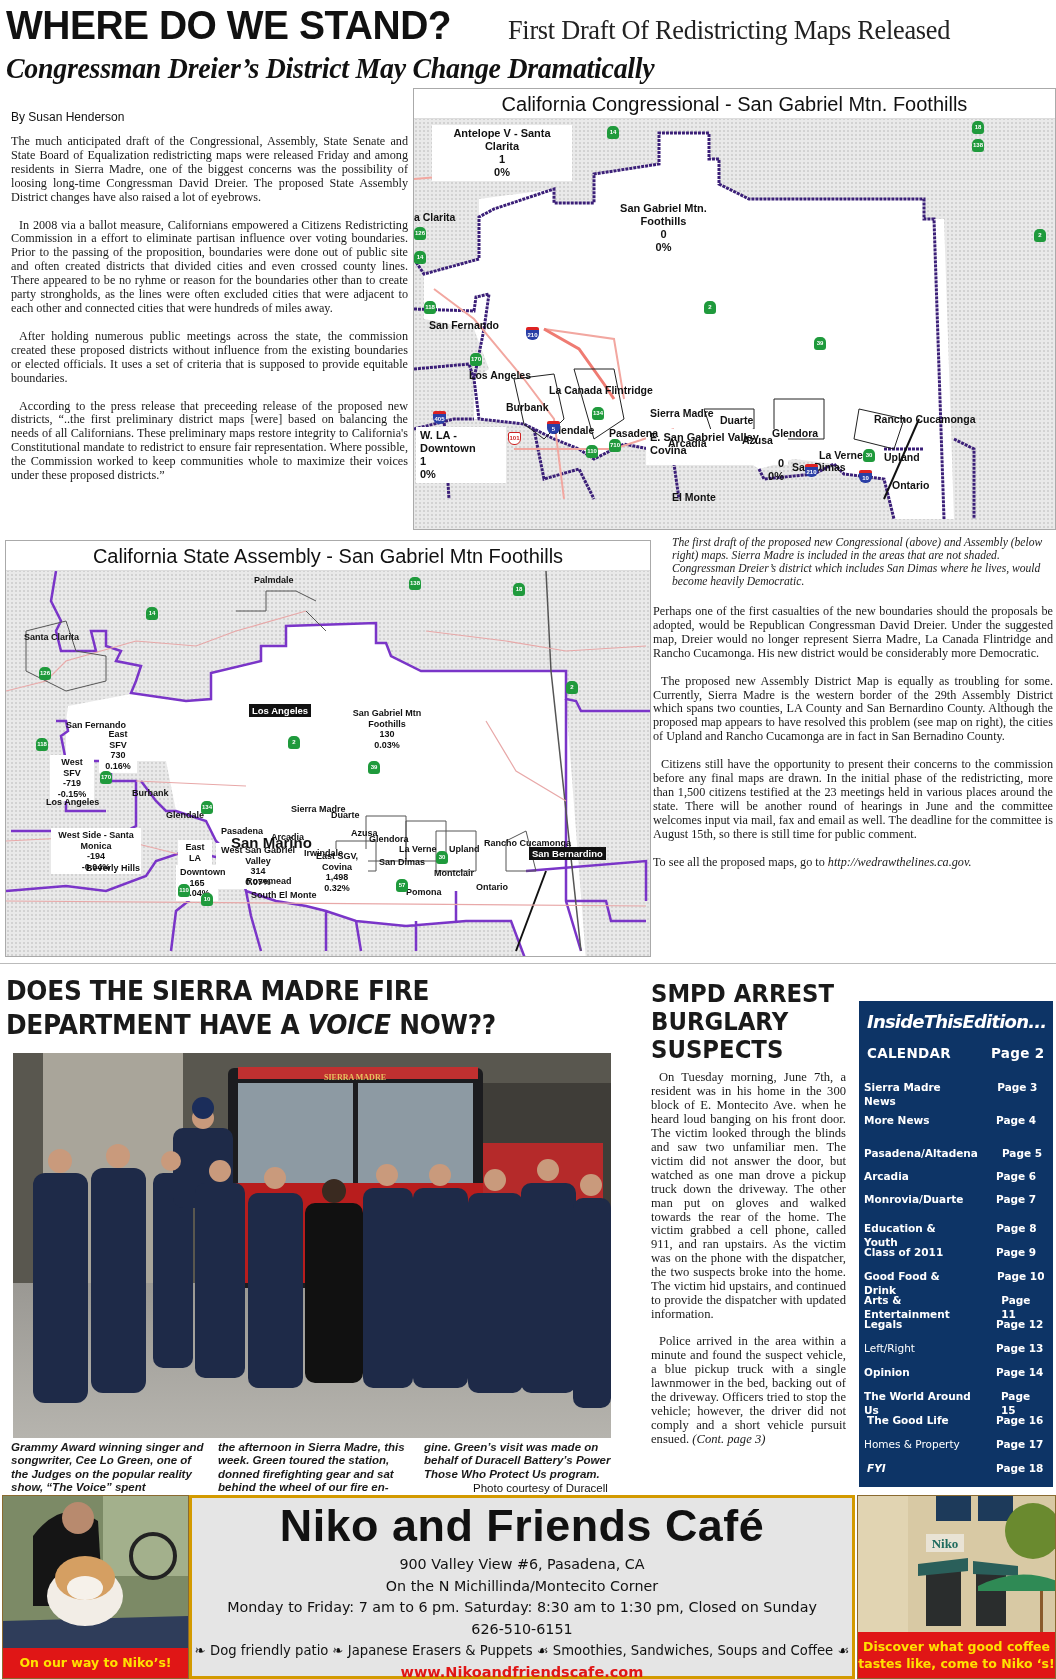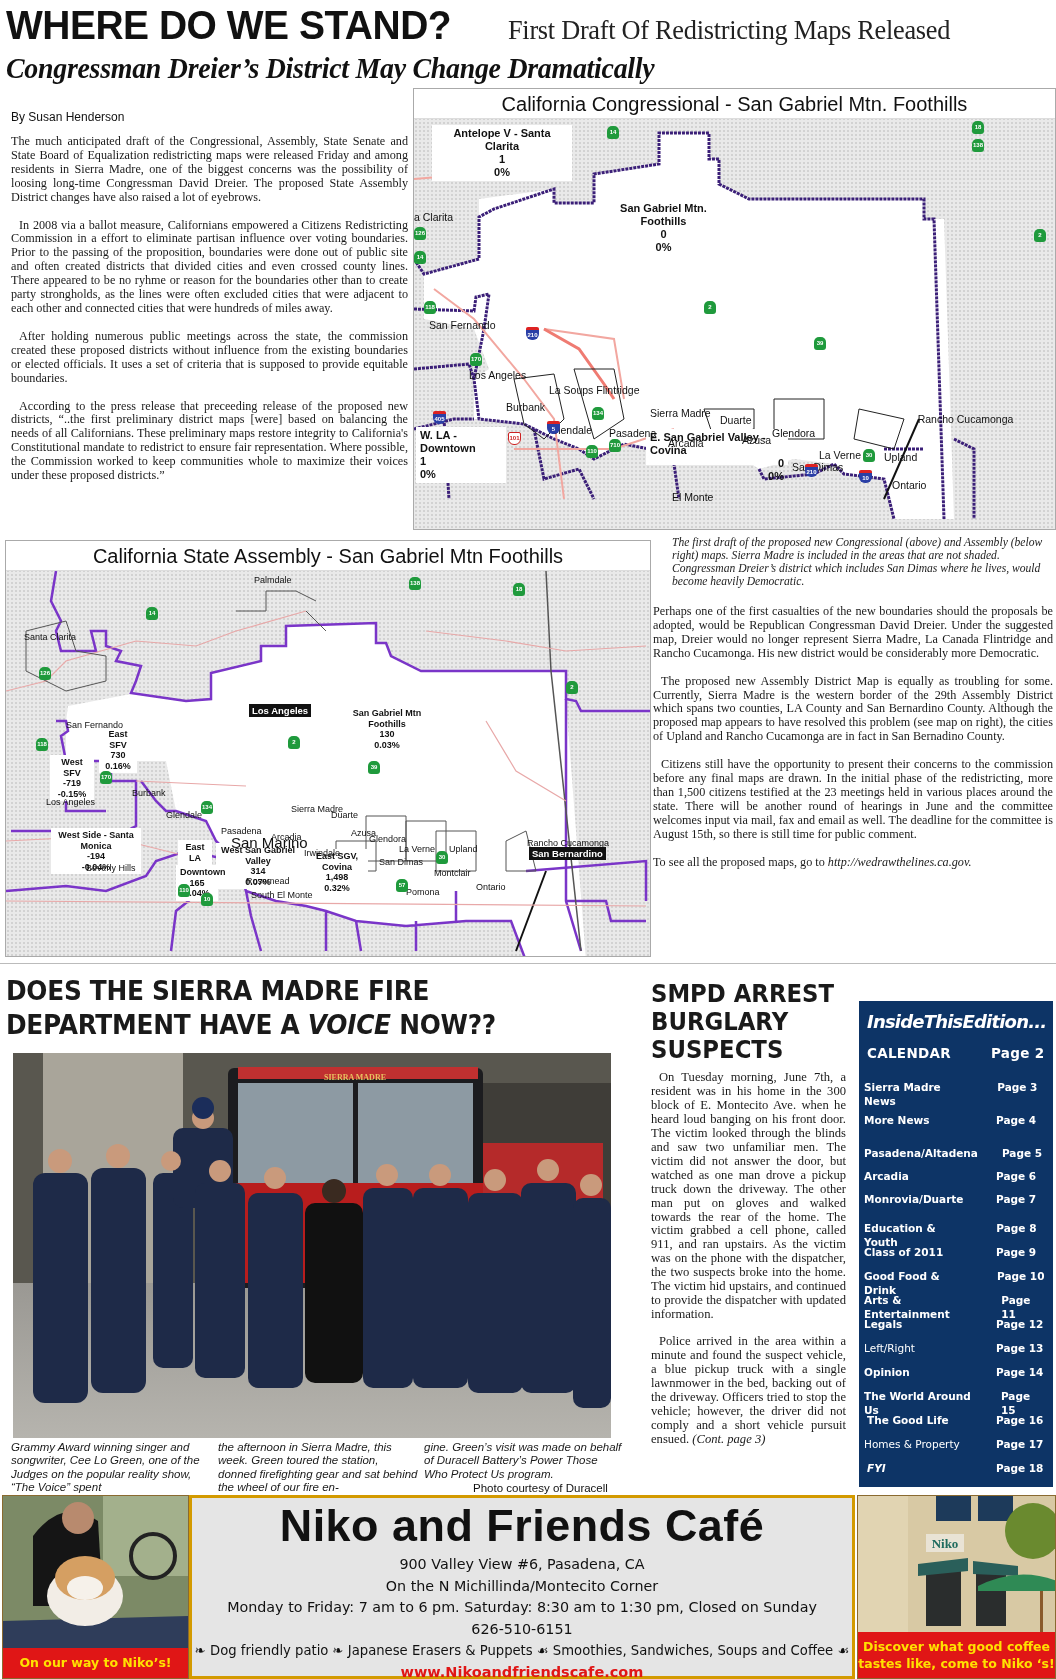--- a/index.html
+++ b/index.html
@@ -17,36 +17,36 @@
   .body-col p.first { text-indent: 0; }
   .col1 { left: 11px; top: 135px; width: 397px; }
 
   
   .map { border: 1px solid #aaa; background-color: #e9e9e9; overflow: hidden;
     background-image: radial-gradient(#d2d2d2 1px, transparent 1px); background-size: 4px 4px; }
   .map-title { position: absolute; left: 0; right: 0; top: 0; height: 30px; background: #fff; text-align: center; font-family: "Liberation Sans", sans-serif; font-size: 20px; line-height: 30px; color: #111; border-bottom: 1px solid #ddd; }
   .map1 { left: 413px; top: 88px; width: 643px; height: 442px; }
   .map2 { left: 5px; top: 540px; width: 646px; height: 417px; padding-left: 39px; }
   .map svg { position: absolute; left: 0; top: 30px; }
-  .lbl { position: absolute; font-family: "Liberation Sans", sans-serif; font-weight: normal; font-size: 10.5px; color: #111; white-space: nowrap; line-height: 12px; text-align: center; }
+  .lbl { position: absolute; font-family: "Liberation Sans", sans-serif; font-weight: bold; font-size: 10.5px; color: #111; white-space: nowrap; line-height: 12px; }
   .box { position: absolute; background: #fff; font-family: "Liberation Sans", sans-serif; font-weight: bold; font-size: 11px; line-height: 13px; text-align: center; color: #111; padding: 2px 4px; }
   .box.left { text-align: left; }
   .shield { position: absolute; width: 12px; height: 13px; background: #1f9a3c; border-radius: 5px 5px 3px 3px; color: #fff; font-family: "Liberation Sans", sans-serif; font-size: 6px; font-weight: bold; text-align: center; line-height: 13px; }
   .ishield { position: absolute; width: 13px; height: 13px; background: #2a3fa6; border-top: 3px solid #d22; border-radius: 2px 2px 6px 6px; color: #fff; font-family: "Liberation Sans", sans-serif; font-size: 6px; font-weight: bold; text-align: center; line-height: 10px; }
   .blacklbl { position: absolute; background: #111; color: #fff; font-family: "Liberation Sans", sans-serif; font-weight: bold; font-size: 9.5px; padding: 1px 3px; }
 
   .caption { left: 672px; top: 537px; width: 382px; font-family: Liberation Serif, serif; font-style: italic; font-size: 11.6px; line-height: 12.9px; color: #222; }
   .col2 { left: 653px; top: 605px; width: 400px; }
 
   .rule { left: 0; top: 963px; width: 1056px; height: 1px; background: #bbb; }
 
   
   .fire-hl { left: 6px; top: 974px; width: 630px; font-family: "DejaVu Sans", sans-serif; font-weight: bold; font-size: 27px; line-height: 34px; color: #1a1a1a; transform: scaleX(0.92); transform-origin: left top; letter-spacing: -0.3px; }
   .photo { left: 13px; top: 1053px; width: 598px; height: 385px; overflow: hidden; background: #6a6a66; }
-  .photo-caption { top: 1441px; font-family: "Liberation Sans", sans-serif; font-style: italic; font-size: 11.5px; line-height: 13.3px; color: #1a1a1a; }
+  .photo-caption { top: 1441px; font-family: "Liberation Sans", sans-serif; font-style: italic; font-size: 11.5px; line-height: 13.3px; color: #1a1a1a; font-weight: bold; }
   .pc1 { left: 11px; width: 195px; }
   .pc2 { left: 218px; width: 200px; }
   .pc3 { left: 424px; width: 200px; }
   .pc-credit { position: absolute; left: 473px; top: 1482px; font-family: "Liberation Sans", sans-serif; font-size: 11.5px; color: #111; }
 
   
   .smpd-hl { left: 651px; top: 980px; width: 200px; font-family: "DejaVu Sans", sans-serif; font-weight: bold; font-size: 24px; line-height: 28px; color: #1a1a1a; transform: scaleX(0.95); transform-origin: left top; }
   .col3 { left: 651px; top: 1071px; width: 195px; font-size: 12.6px; line-height: 13.95px; }
   .col3 p { margin-bottom: 13px; }
 
@@ -115,21 +115,21 @@
     <div>0%</div>
   </div>
   <div class="box" style="left:232px;top:340px;width:142px;height:36px;text-align:left;">
     <div>E. San Gabriel Valley - Covina</div>
     <div style="text-align:right">0</div>
     <div style="text-align:right">0%</div>
   </div>
   <div class="lbl" style="left:0;top:122px">a Clarita</div>
   <div class="lbl" style="left:15px;top:230px">San Fernando</div>
   <div class="lbl" style="left:55px;top:280px">Los Angeles</div>
-  <div class="lbl" style="left:135px;top:295px">La Soups Flintridge</div>
+  <div class="lbl" style="left:135px;top:295px">La Canada Flintridge</div>
   <div class="lbl" style="left:92px;top:312px">Burbank</div>
   <div class="lbl" style="left:136px;top:335px">Glendale</div>
   <div class="lbl" style="left:195px;top:338px">Pasadena</div>
   <div class="lbl" style="left:236px;top:318px">Sierra Madre</div>
   <div class="lbl" style="left:306px;top:325px">Duarte</div>
   <div class="lbl" style="left:328px;top:345px">Azusa</div>
   <div class="lbl" style="left:358px;top:338px">Glendora</div>
   <div class="lbl" style="left:254px;top:348px">Arcadia</div>
   <div class="lbl" style="left:405px;top:360px">La Verne</div>
   <div class="lbl" style="left:378px;top:372px">San Dimas</div>

